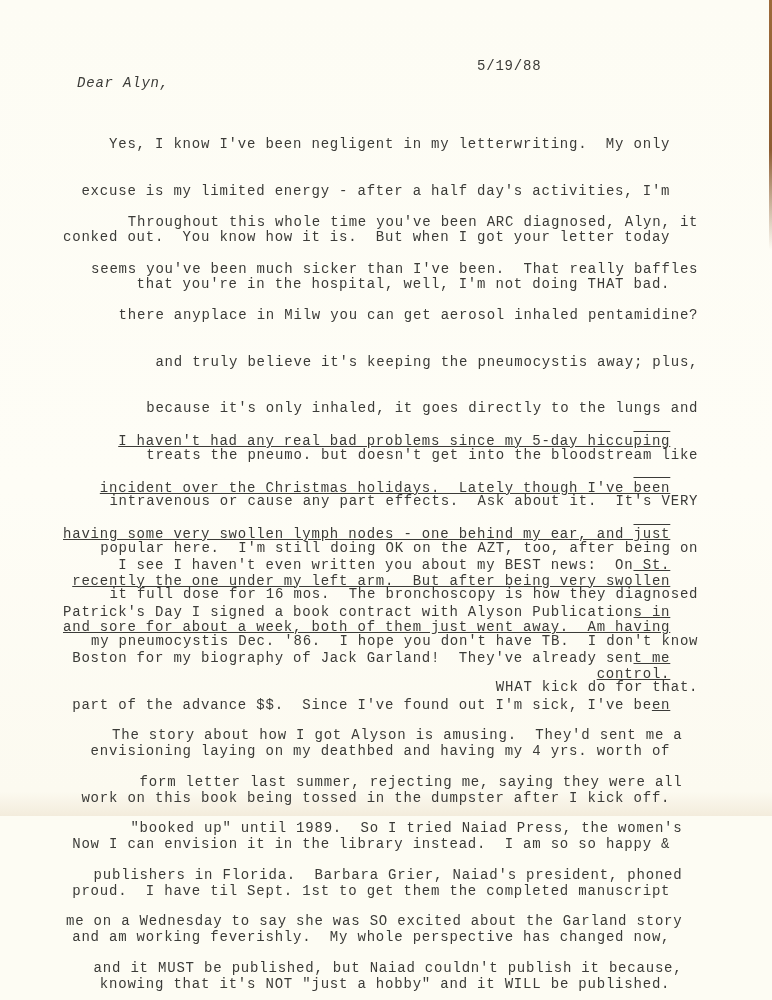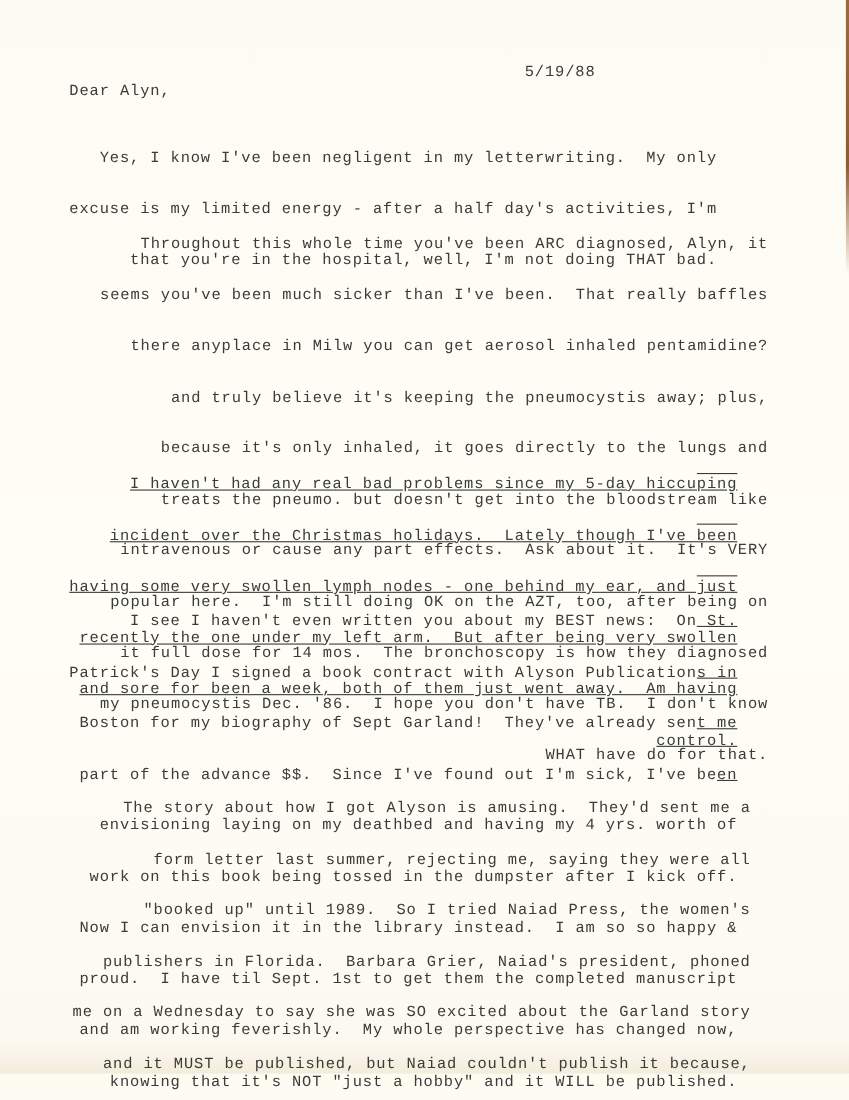--- a/index.html
+++ b/index.html
@@ -10,21 +10,21 @@
       width: 772px;
       height: 1000px;
       position: relative;
       overflow: hidden;
       background: #fdfcf3;
     }
     .paper {
       position: absolute;
       left: 0; top: 0;
       width: 772px;
-      height: 976px;
+      height: 816px;
       background: linear-gradient(180deg, #fdfcf4 0%, #fefdf6 60%, #fcfaf0 97%, #f3ecdc 100%);
     }
     .edge-right {
       position: absolute;
       right: 0;
       top: 0;
       width: 3px;
       height: 250px;
       background: linear-gradient(180deg, #9c6a3a 0%, #8d5d32 60%, rgba(160,120,80,0.0) 100%);
     }
@@ -36,22 +36,23 @@
       line-height: 15.5px;
       color: #3b3b38;
       white-space: pre;
       margin: 0;
     }
     .date {
       left: 477px;
       top: 59px;
     }
     .salutation {
-      left: 63px;
+      left: 77px;
       top: 76px;
+      font-style: italic;
     }
     .para {
       left: 63px;
       text-align: right;
     }
     .p1 { top: 106px; }
     .p2 { top: 184px; margin-left: 28px; }
     .p3 { top: 403px; text-decoration: underline; }
     .p4 { top: 527px; }
     .p5 { top: 697px; left: 66px; }
@@ -62,50 +63,51 @@
 
 <div class="paper">
   <div class="edge-right"></div>
 
   <div class="typed date">5/19/88</div>
   <div class="typed salutation">Dear Alyn,</div>
 
   <div class="typed para p1">
     <span class="line">Yes, I know I've been negligent in my letterwriting.  My only</span>
     <span class="line">excuse is my limited energy - after a half day's activities, I'm</span>
+    <span class="line">conked out.  You know how it is.  But when I got your letter today</span>
     <span class="line">that you're in the hospital, well, I'm not doing THAT bad.</span>
   </div>
 
   <div class="typed para p2">
     <span class="line">Throughout this whole time you've been ARC diagnosed, Alyn, it</span>
     <span class="line">seems you've been much sicker than I've been.  That really baffles</span>
     <span class="line">there anyplace in Milw you can get aerosol inhaled pentamidine?</span>
     <span class="line">and truly believe it's keeping the pneumocystis away; plus,</span>
     <span class="line">because it's only inhaled, it goes directly to the lungs and</span>
     <span class="line">treats the pneumo. but doesn't get into the bloodstream like</span>
     <span class="line">intravenous or cause any part effects.  Ask about it.  It's VERY</span>
     <span class="line">popular here.  I'm still doing OK on the AZT, too, after being on</span>
-    <span class="line">it full dose for 14 mos.  The bronchoscopy is how they diagnosed</span>
+    <span class="line">it full dose for 16 mos.  The bronchoscopy is how they diagnosed</span>
     <span class="line">my pneumocystis Dec. '86.  I hope you don't have TB.  I don't know</span>
-    <span class="line">WHAT have do for that.</span>
+    <span class="line">WHAT kick do for that.</span>
   </div>
 
   <div class="typed para p3">
     <span class="line">I haven't had any real bad problems since my 5-day hiccuping</span>
     <span class="line">incident over the Christmas holidays.  Lately though I've been</span>
     <span class="line">having some very swollen lymph nodes - one behind my ear, and just</span>
     <span class="line">recently the one under my left arm.  But after being very swollen</span>
-    <span class="line">and sore for been a week, both of them just went away.  Am having</span>
+    <span class="line">and sore for about a week, both of them just went away.  Am having</span>
     <span class="line">control.</span>
   </div>
 
   <div class="typed para p4">
     <span class="line">I see I haven't even written you about my BEST news:  On St.</span>
     <span class="line">Patrick's Day I signed a book contract with Alyson Publications in</span>
-    <span class="line">Boston for my biography of Sept Garland!  They've already sent me</span>
+    <span class="line">Boston for my biography of Jack Garland!  They've already sent me</span>
     <span class="line">part of the advance $$.  Since I've found out I'm sick, I've been</span>
     <span class="line">envisioning laying on my deathbed and having my 4 yrs. worth of</span>
     <span class="line">work on this book being tossed in the dumpster after I kick off.</span>
     <span class="line">Now I can envision it in the library instead.  I am so so happy &amp;</span>
     <span class="line">proud.  I have til Sept. 1st to get them the completed manuscript</span>
     <span class="line">and am working feverishly.  My whole perspective has changed now,</span>
     <span class="line">knowing that it's NOT "just a hobby" and it WILL be published.</span>
   </div>
 
   <div class="typed para p5">

